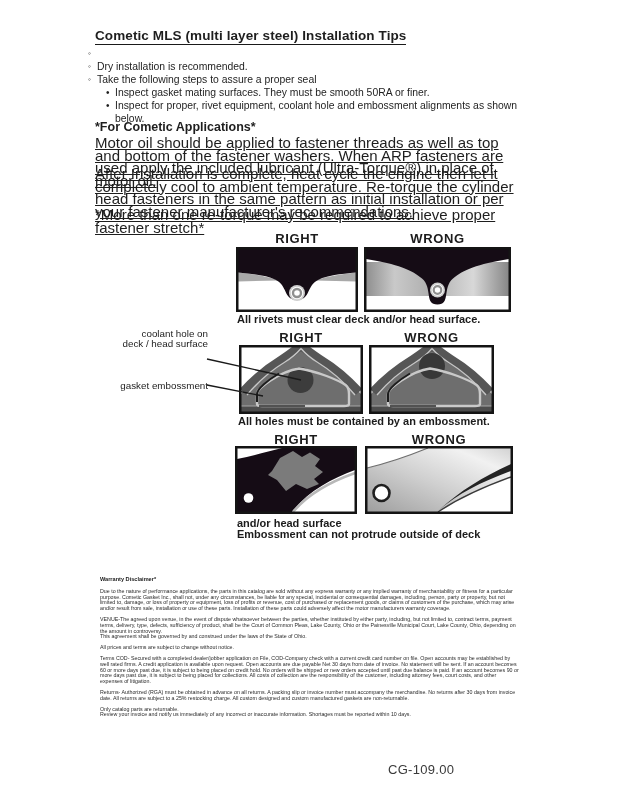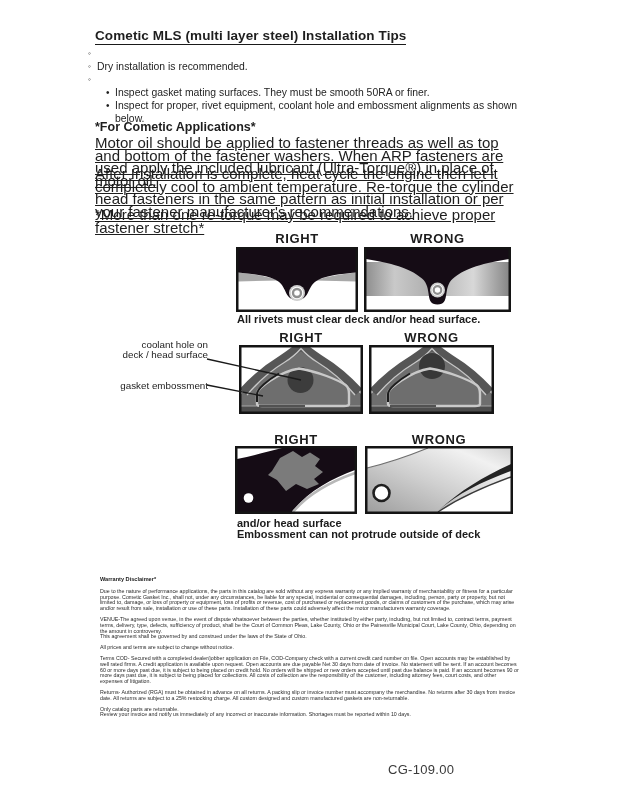--- a/index.html
+++ b/index.html
@@ -58,20 +58,21 @@
   <div class="abs tips">
     <div class="tip-row">
       <span class="b">◦</span>
     </div>
     <div class="tip-row">
       <span class="b">◦</span>
       <span>Dry installation is recommended.</span>
     </div>
     <div class="tip-row">
       <span class="b">◦</span>
+      <span>Take the following steps to assure a proper seal</span>
     </div>
     <div class="tip-row sub">
       <span class="b">•</span>
       <span>Inspect gasket mating surfaces.  They must be smooth 50RA or finer.</span>
     </div>
     <div class="tip-row sub">
       <span class="b">•</span>
       <span>Inspect for proper, rivet equipment, coolant hole and embossment alignments as shown below.</span>
     </div>
   </div>
@@ -113,21 +114,21 @@
     <circle cx="73.5" cy="43" r="5.8" fill="#ffffff"></circle>
     <circle cx="73.5" cy="43" r="3.8" fill="#ffffff" stroke="#8f8f8f" stroke-width="2.2"></circle>
     <rect x="1.25" y="1.25" width="144.5" height="62.5" fill="none" stroke="#141414" stroke-width="2.5"></rect>
   </svg>
 
   <div class="abs caption" style="left:237px; top:312px;">All rivets must clear deck and/or head surface.</div>
 
   <div class="abs fig-label" style="left:239px; top:328px; width:124px;">RIGHT</div>
   <div class="abs fig-label" style="left:369px; top:328px; width:125px;">WRONG</div>
 
-  <div class="abs side-label" style="left:118px; top:338px; width:90px;">
+  <div class="abs side-label" style="left:118px; top:327px; width:90px;">
     <div>coolant hole on</div>
     <div>deck / head surface</div>
   </div>
   <div class="abs side-label" style="left:110px; top:379px; width:98px;">gasket embossment</div>
 
   <svg class="abs panel" style="left:239px; top:343px;" width="124" height="69" viewBox="0 0 124 69">
     <rect x="0" y="0" width="124" height="69" fill="#ffffff"></rect>
     <path d="M2,67 L2,49 C13,37 28,25 43,16.5 C52,11 58,5.5 62,2 C66,5.5 72,11 81,16.5 C96,25 111,37 122,49 L122,67 Z" fill="#6e6e6e"></path>
     <path d="M4,47 C15,35 29,23 43,14.5 C51,9.5 57,4.5 61,1.5" stroke="#565656" stroke-width="9" fill="none"></path>
     <path d="M120,47 C109,35 95,23 81,14.5 C73,9.5 67,4.5 63,1.5" stroke="#565656" stroke-width="9" fill="none"></path>
@@ -156,20 +157,21 @@
     <path d="M19,57 L19,49 C19,44 30,35 41,28.5" stroke="#1c1c1c" stroke-width="2" fill="none"></path>
     <path d="M21,61 L67,61" stroke="#2a2a2a" stroke-width="1.6"></path>
     <rect x="1.25" y="1.25" width="122.5" height="66.5" fill="none" stroke="#141414" stroke-width="2.5"></rect>
   </svg>
 
   <svg class="abs" style="left:205px; top:348px;" width="100" height="55" viewBox="0 0 100 55">
     <line x1="2" y1="9" x2="96" y2="30" stroke="#1a1a1a" stroke-width="1.3"></line>
     <line x1="2" y1="35" x2="58" y2="46" stroke="#1a1a1a" stroke-width="1.3"></line>
   </svg>
 
+  <div class="abs caption" style="left:238px; top:414px;">All holes must be contained by an embossment.</div>
 
   <div class="abs fig-label" style="left:235px; top:430px; width:122px;">RIGHT</div>
   <div class="abs fig-label" style="left:365px; top:430px; width:148px;">WRONG</div>
 
   <svg class="abs panel" style="left:235px; top:444px;" width="122" height="68" viewBox="0 0 122 68">
     <rect x="0" y="0" width="122" height="68" fill="#ffffff"></rect>
     <path d="M2,13 C19,9.5 33,5.5 47,2 L120,2 L120,24 C97,32.5 73,45 57,66 L2,66 Z" fill="#150c15"></path>
     <path d="M120,27 C96,35.5 73,48 58,66" stroke="#b8b8b8" stroke-width="2.6" fill="none"></path>
     <polygon points="37,25 45,12 58,5 67,11 75,6.5 85,13 80,20 88,26 79,33 84,38 72,43 61,38 51,45 42,34 33,29" fill="#7b7b7b"></polygon>
     <circle cx="13.5" cy="52" r="4.8" fill="#ffffff"></circle>

